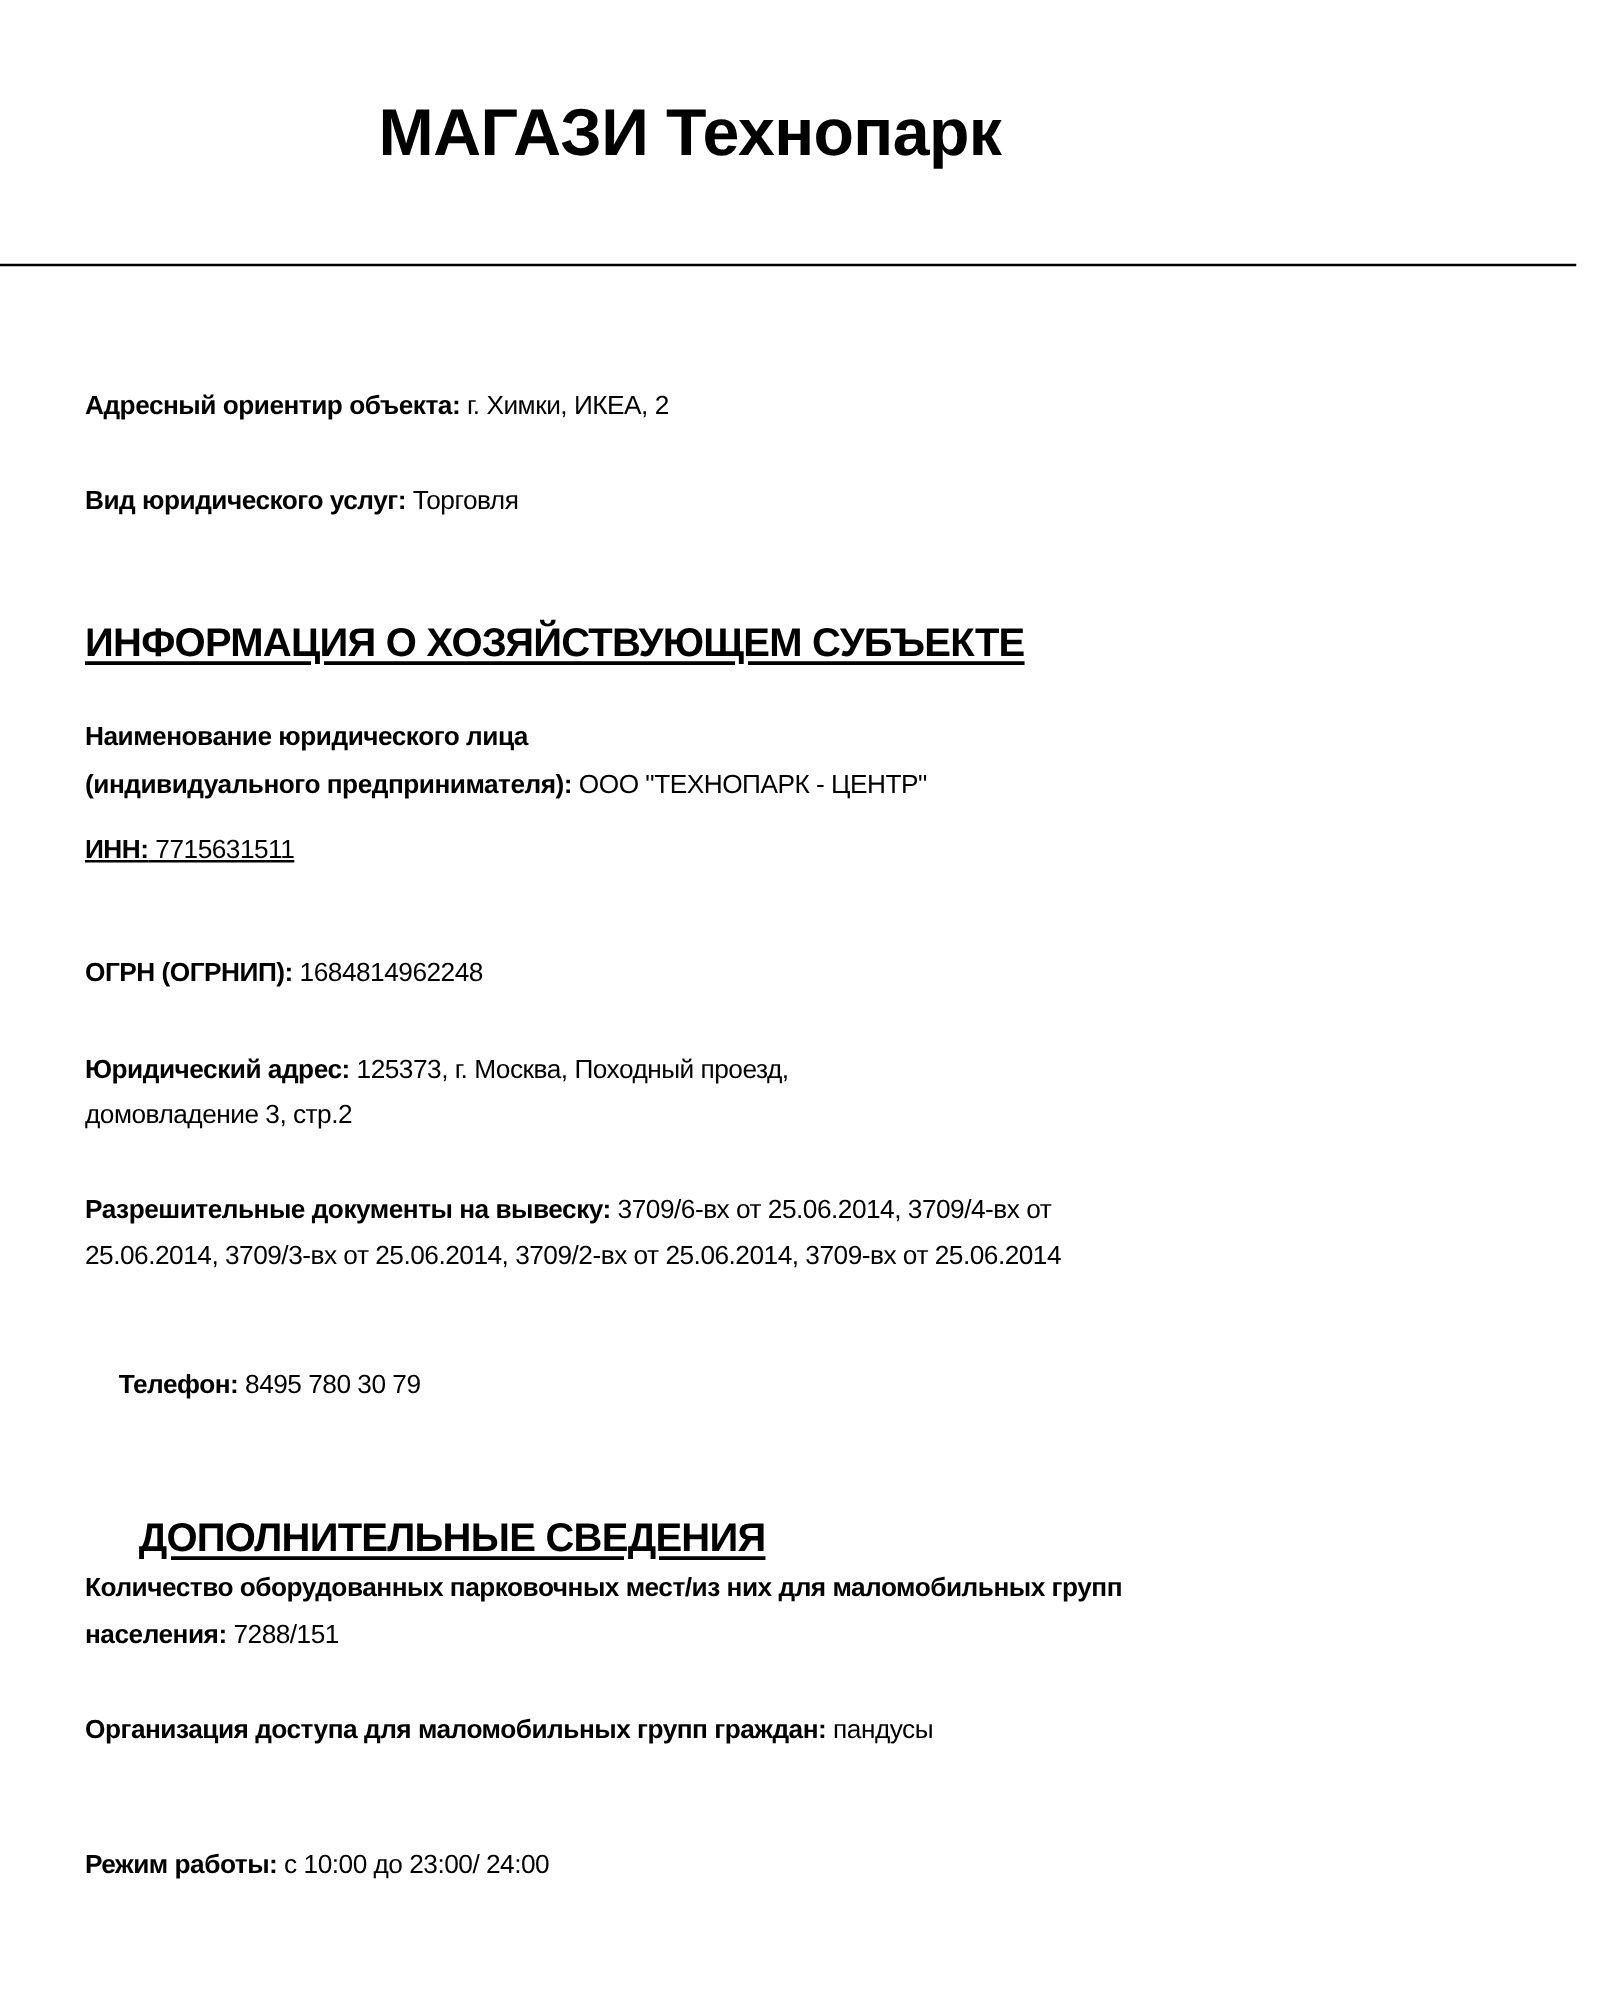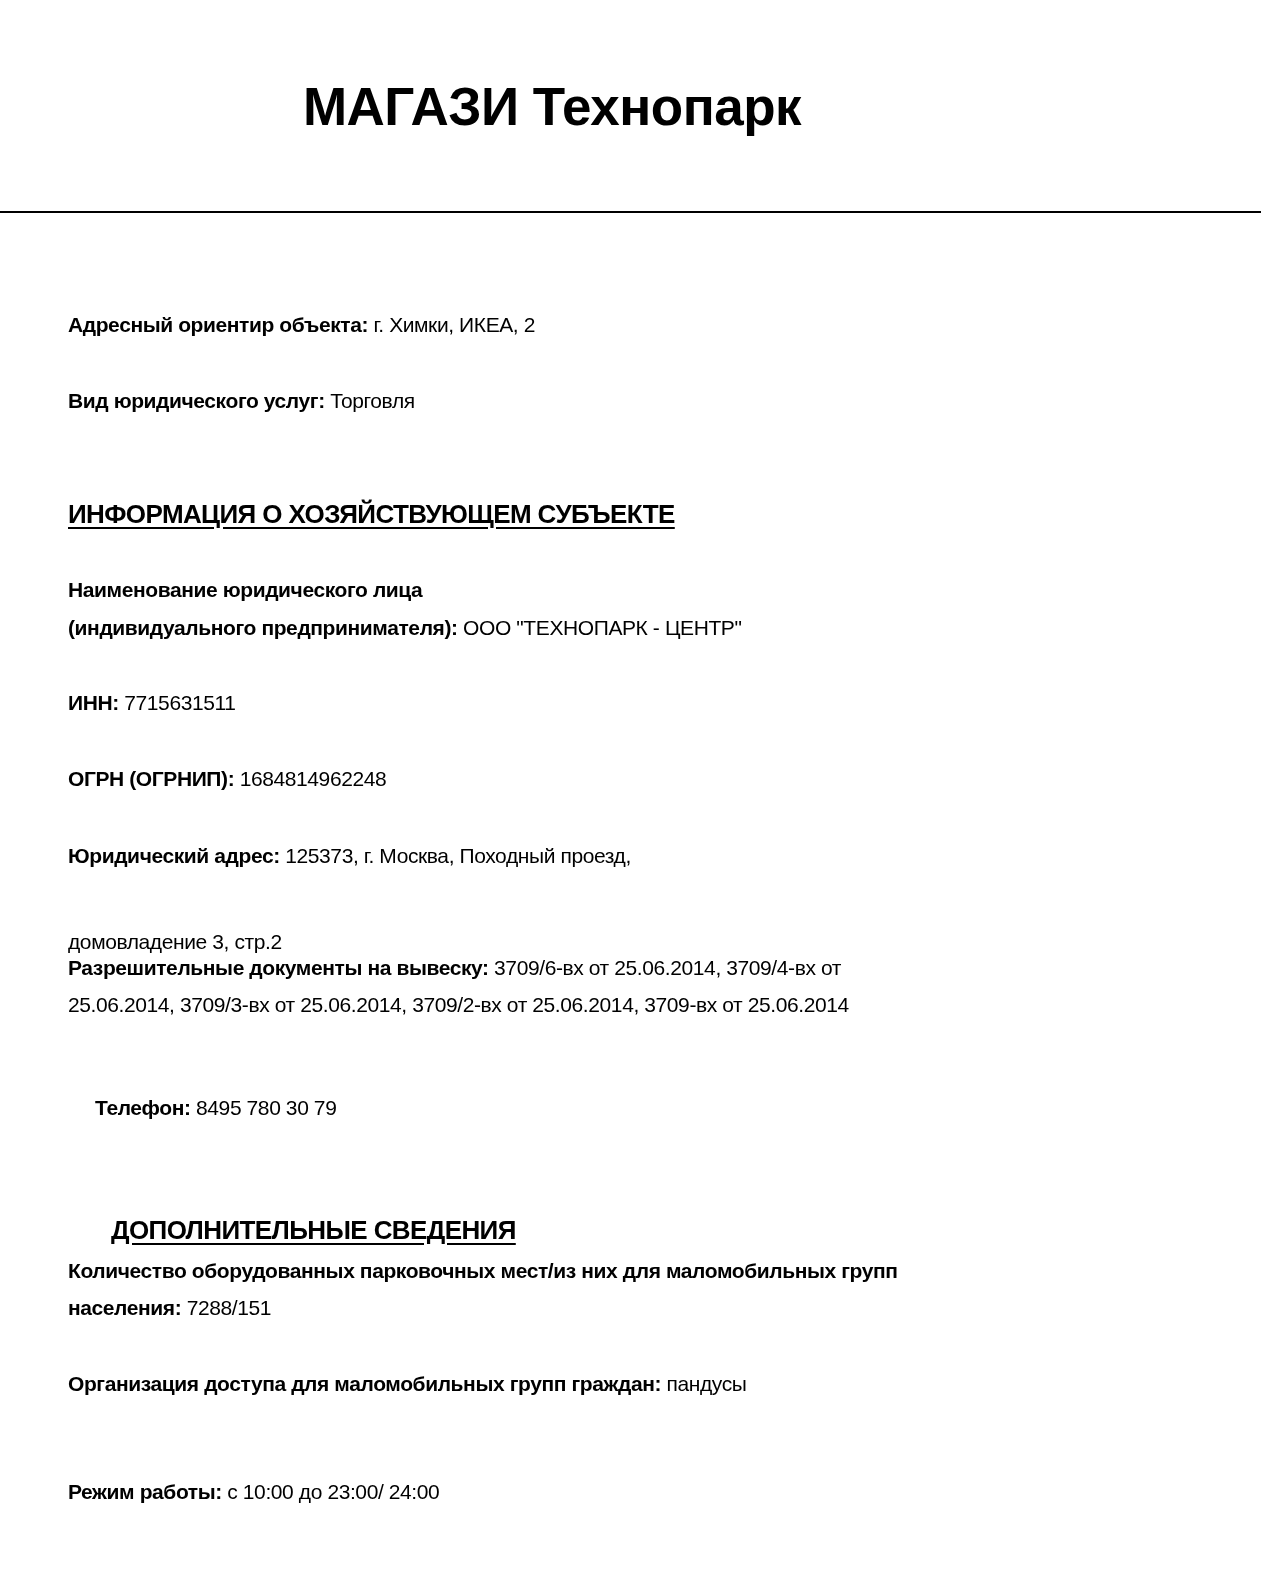--- a/index.html
+++ b/index.html
@@ -14,21 +14,21 @@
     }
     .rule {
       position: absolute; top: 211px; left: 0; width: 1261px; height: 2px; background: #000;
     }
     .line {
       position: absolute; left: 68px; font-size: 21px; line-height: 36px;
       letter-spacing: -0.4px; white-space: nowrap;
     }
     .lbl { font-weight: bold; }
     .heading {
-      position: absolute; left: 68px; font-size: 26px; line-height: 36px;
+      position: absolute; left: 68px; font-size: 32px; line-height: 36px;
       font-weight: bold; text-decoration: underline; text-underline-offset: 4px;
       letter-spacing: -0.6px; white-space: nowrap;
     }
   </style>
 </head>
 <body>
 
 <div class="title">МАГАЗИ Технопарк</div>
 <div class="rule"></div>
 
@@ -42,32 +42,32 @@
 
 <div class="heading" style="top:496px;">ИНФОРМАЦИЯ О ХОЗЯЙСТВУЮЩЕМ СУБЪЕКТЕ</div>
 
 <div class="line" style="top:572px;">
   <span class="lbl">Наименование юридического лица</span>
 </div>
 <div class="line" style="top:610px;">
   <span class="lbl">(индивидуального предпринимателя):</span><span> ООО "ТЕХНОПАРК - ЦЕНТР"</span>
 </div>
 
-<div class="line" style="top:685px;">
+<div class="line" style="top:662px;text-decoration:underline;">
   <span class="lbl">ИНН:</span><span> 7715631511</span>
 </div>
 
 <div class="line" style="top:761px;">
   <span class="lbl">ОГРН (ОГРНИП):</span><span> 1684814962248</span>
 </div>
 
 <div class="line" style="top:838px;">
   <span class="lbl">Юридический адрес:</span><span> 125373, г. Москва, Походный проезд,</span>
 </div>
-<div class="line" style="top:924px;">
+<div class="line" style="top:874px;">
   <span>домовладение 3, стр.2</span>
 </div>
 
 <div class="line" style="top:950px;">
   <span class="lbl">Разрешительные документы на вывеску:</span><span> 3709/6-вх от 25.06.2014, 3709/4-вх от</span>
 </div>
 <div class="line" style="top:987px;">
   <span>25.06.2014, 3709/3-вх от 25.06.2014, 3709/2-вх от 25.06.2014, 3709-вх от 25.06.2014</span>
 </div>
 

